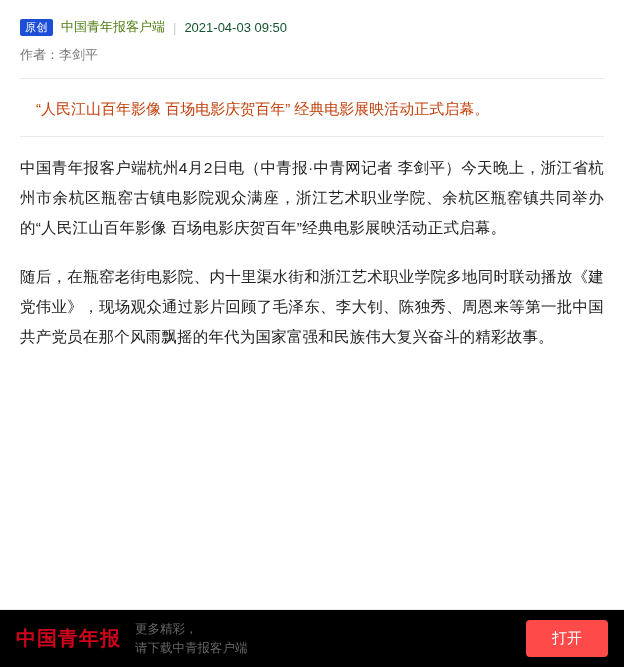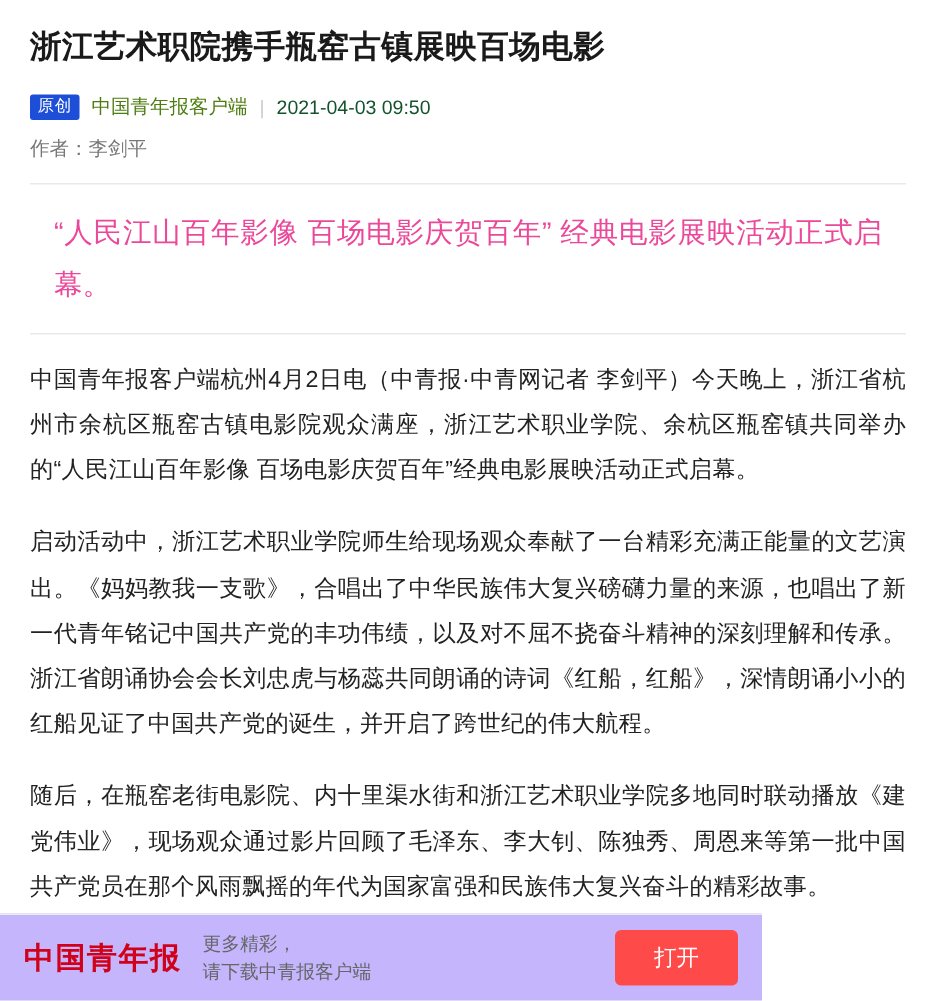--- a/index.html
+++ b/index.html
@@ -65,22 +65,22 @@
     font-size: 13px;
     color: #777777;
     margin-bottom: 14px;
   }
   .divider {
     border: 0;
     border-top: 1px solid #e9e9e9;
     margin: 0 0 14px 0;
   }
   .summary {
-    font-size: 19px;
-    color: #ec4899;
+    font-size: 15px;
+    color: #c2410c;
     line-height: 1.8;
     padding: 2px 16px 14px 16px;
     text-align: justify;
   }
   .body-divider {
     border: 0;
     border-top: 1px solid #e9e9e9;
     margin: 0 0 16px 0;
   }
   .para {
@@ -88,23 +88,23 @@
     line-height: 1.95;
     color: #222222;
     margin: 0 0 18px 0;
     text-align: justify;
     letter-spacing: 0.2px;
   }
   .bottom-bar {
     position: absolute;
     left: 0;
     bottom: 0;
-    width: 508px;
+    width: 624px;
     height: 58px;
-    background: #c4b5fd;
+    background: #000000;
     border-top: 1px solid #ececec;
     display: flex;
     align-items: center;
     padding: 0 16px;
   }
   .brand-logo {
     font-size: 20px;
     font-weight: bold;
     color: #d0021b;
     letter-spacing: 1px;
@@ -129,39 +129,37 @@
     cursor: pointer;
     font-family: "Liberation Sans", sans-serif;
     text-align: right;
   }
 </style>
 </head>
 <body>
 
 <div class="page">
 
-  <h1 class="article-title">浙江艺术职院携手瓶窑古镇展映百场电影</h1>
 
   <div class="meta-row">
     <span class="badge-original">原创</span>
     <span class="source-name">中国青年报客户端</span>
     <span class="meta-sep">|</span>
     <span class="meta-date">2021-04-03 09:50</span>
   </div>
 
   <div class="author-row">作者：李剑平</div>
 
   <hr class="divider">
 
   <div class="summary">“人民江山百年影像 百场电影庆贺百年” 经典电影展映活动正式启幕。</div>
 
   <hr class="body-divider">
 
   <p class="para">中国青年报客户端杭州4月2日电（中青报·中青网记者 李剑平）今天晚上，浙江省杭州市余杭区瓶窑古镇电影院观众满座，浙江艺术职业学院、余杭区瓶窑镇共同举办的“人民江山百年影像 百场电影庆贺百年”经典电影展映活动正式启幕。</p>
-  <p class="para">启动活动中，浙江艺术职业学院师生给现场观众奉献了一台精彩充满正能量的文艺演出。《妈妈教我一支歌》，合唱出了中华民族伟大复兴磅礴力量的来源，也唱出了新一代青年铭记中国共产党的丰功伟绩，以及对不屈不挠奋斗精神的深刻理解和传承。浙江省朗诵协会会长刘忠虎与杨蕊共同朗诵的诗词《红船，红船》，深情朗诵小小的红船见证了中国共产党的诞生，并开启了跨世纪的伟大航程。</p>
   <p class="para">随后，在瓶窑老街电影院、内十里渠水街和浙江艺术职业学院多地同时联动播放《建党伟业》，现场观众通过影片回顾了毛泽东、李大钊、陈独秀、周恩来等第一批中国共产党员在那个风雨飘摇的年代为国家富强和民族伟大复兴奋斗的精彩故事。</p>
 
 </div>
 
 <div class="bottom-bar">
   <div class="brand-logo">中国青年报</div>
   <div class="promo-text">
     <div>更多精彩，</div>
     <div>请下载中青报客户端</div>
   </div>

